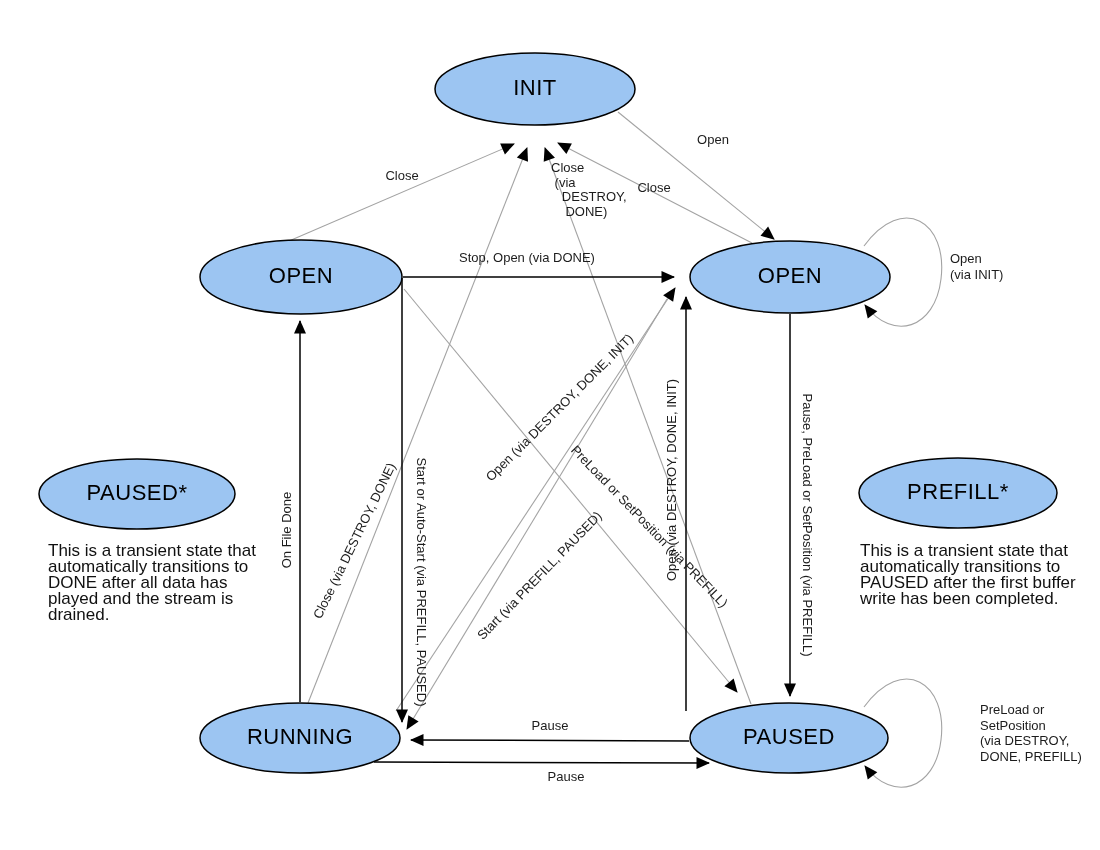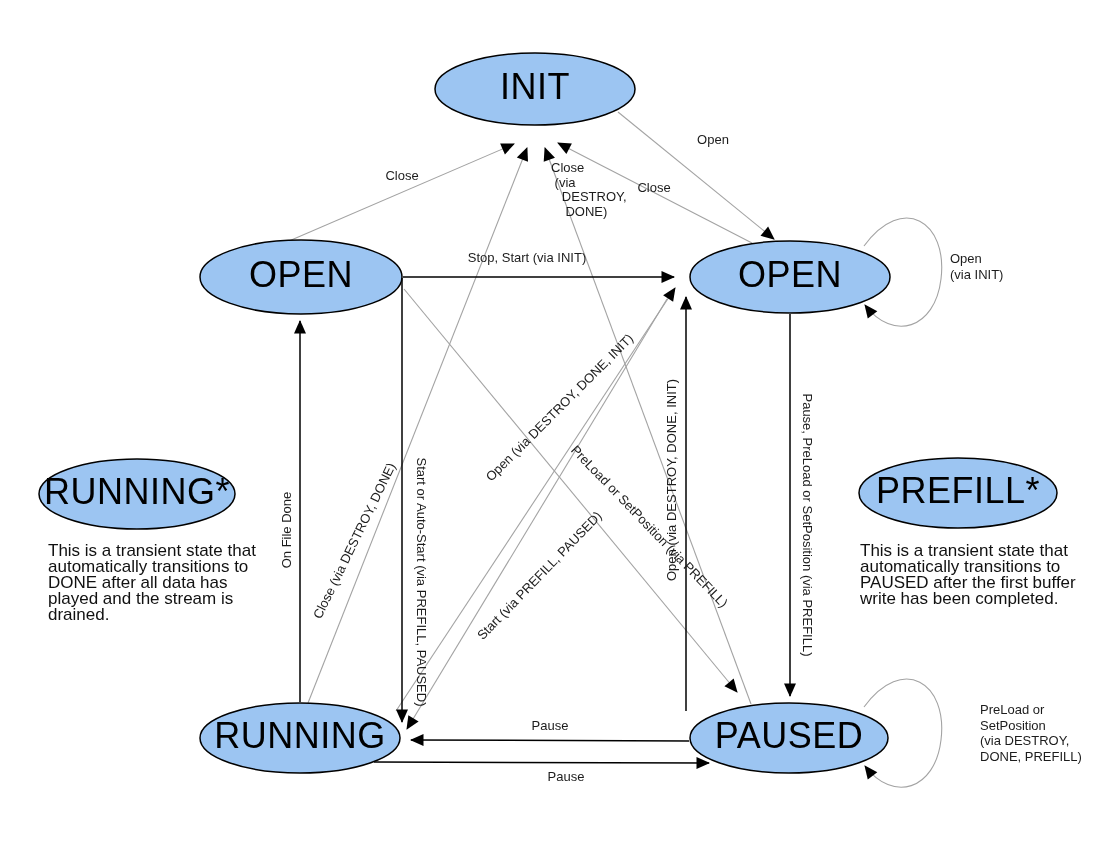--- a/index.html
+++ b/index.html
@@ -11,21 +11,21 @@
   .lbl {
     position:absolute; font-size:13px; color:#1c1c1c; white-space:pre;
     transform:translate(-50%,-50%); line-height:14.5px;
   }
   .blk {
     position:absolute; font-size:13px; color:#1c1c1c; white-space:pre;
     line-height:15.5px;
   }
   .note { font-size:17px; line-height:16px; color:#111; }
   .node-lbl {
-    position:absolute; transform:translate(-50%,-54%); font-size:36px;
+    position:absolute; transform:translate(-50%,-54%); font-size:22px;
     color:#000; letter-spacing:0.5px; white-space:nowrap;
   }
 </style>
 </head>
 <body>
 
 <div class="stage">
 
   <svg width="1100" height="850" viewBox="0 0 1100 850">
     <defs>
@@ -64,29 +64,29 @@
       <ellipse cx="137" cy="494" rx="98" ry="35"></ellipse>
       <ellipse cx="958" cy="493" rx="99" ry="35"></ellipse>
       <ellipse cx="300" cy="738" rx="100" ry="35"></ellipse>
       <ellipse cx="789" cy="738" rx="99" ry="35"></ellipse>
     </g>
   </svg>
 
   <div class="node-lbl" style="left:535px; top:89px;">INIT</div>
   <div class="node-lbl" style="left:301px; top:277px;">OPEN</div>
   <div class="node-lbl" style="left:790px; top:277px;">OPEN</div>
-  <div class="node-lbl" style="left:137px; top:494px;">RUNNING*</div>
+  <div class="node-lbl" style="left:137px; top:494px;">PAUSED*</div>
   <div class="node-lbl" style="left:300px; top:738px;">RUNNING</div>
   <div class="node-lbl" style="left:958px; top:493px;">PREFILL*</div>
   <div class="node-lbl" style="left:789px; top:738px;">PAUSED</div>
 
   <div class="lbl" style="left:402px; top:176px;">Close</div>
   <div class="lbl" style="left:654px; top:188px;">Close</div>
   <div class="lbl" style="left:713px; top:140px;">Open</div>
-  <div class="lbl" style="left:527px; top:258px;">Stop, Start (via INIT)</div>
+  <div class="lbl" style="left:527px; top:258px;">Stop, Open (via DONE)</div>
   <div class="lbl" style="left:550px; top:726px;">Pause</div>
   <div class="lbl" style="left:554px; top:777px;padding-left:24px;">Pause</div>
 
   <div class="blk" style="left:551px; top:161px; line-height:14.7px;">Close
  (via
    DESTROY,
     DONE)</div>
   <div class="blk" style="left:950px; top:251px;">Open
 (via INIT)</div>
   <div class="blk" style="left:948px; top:702px;margin-left:32px;">PreLoad or

